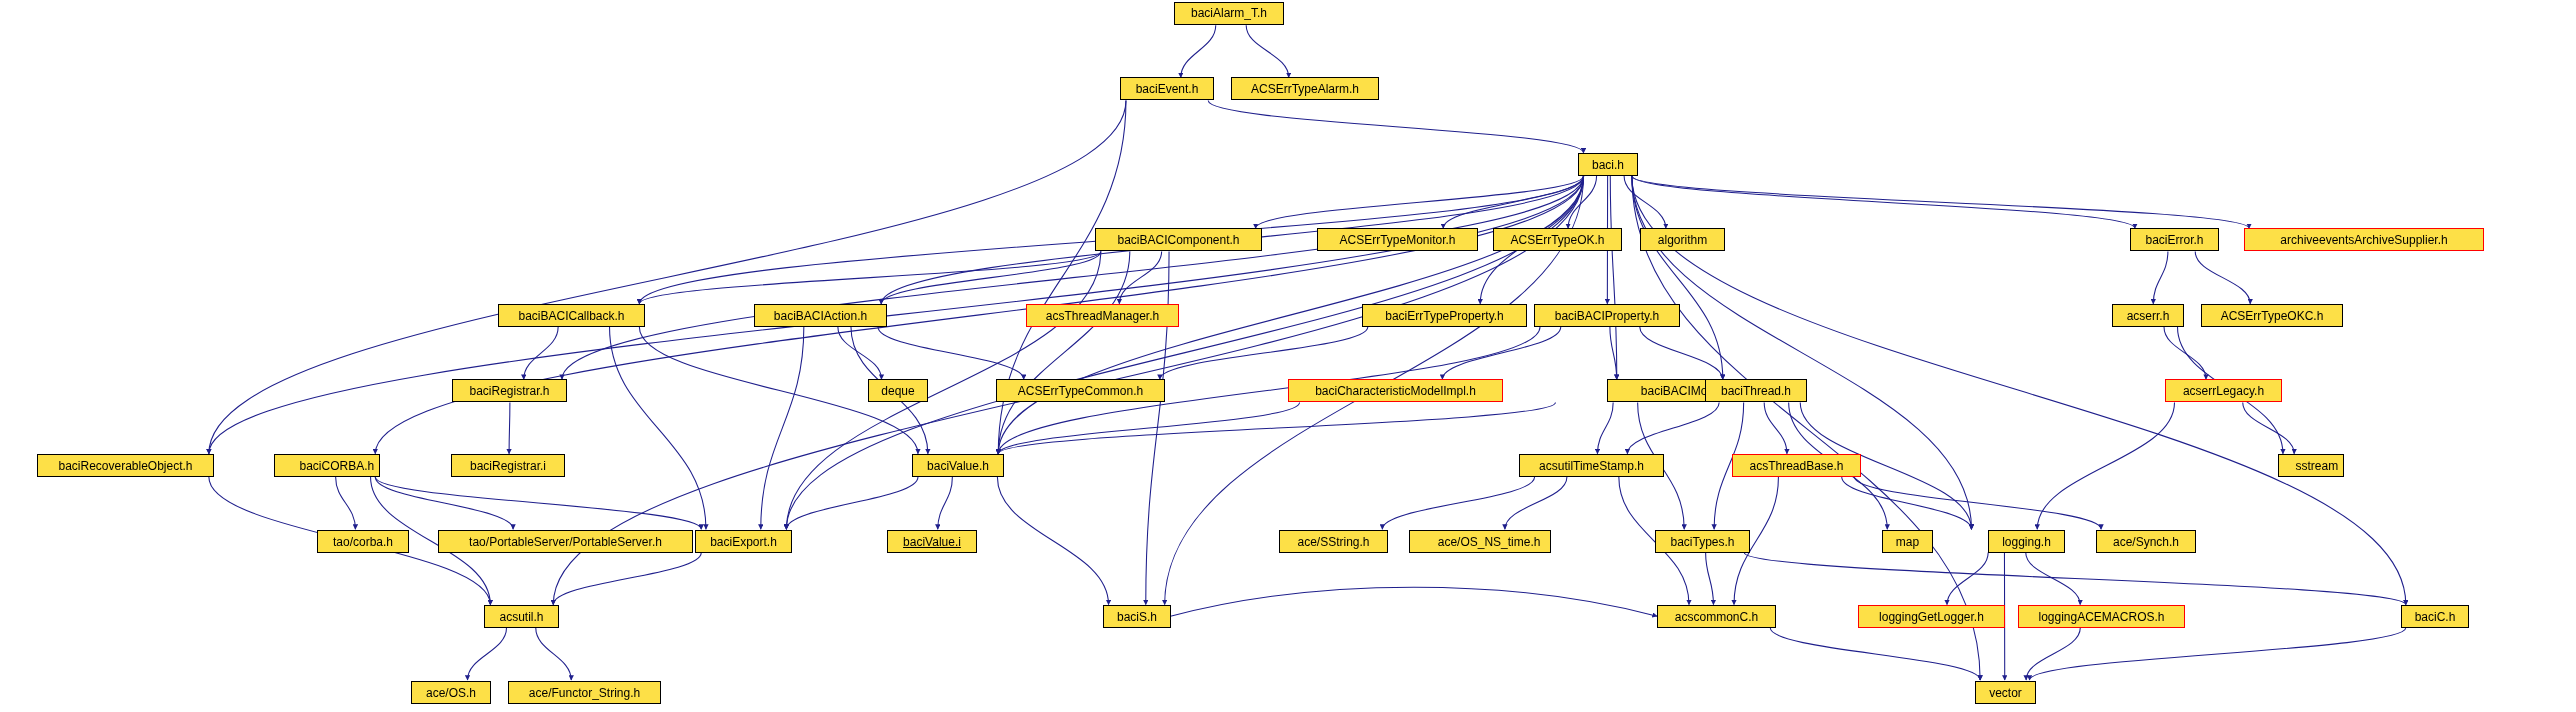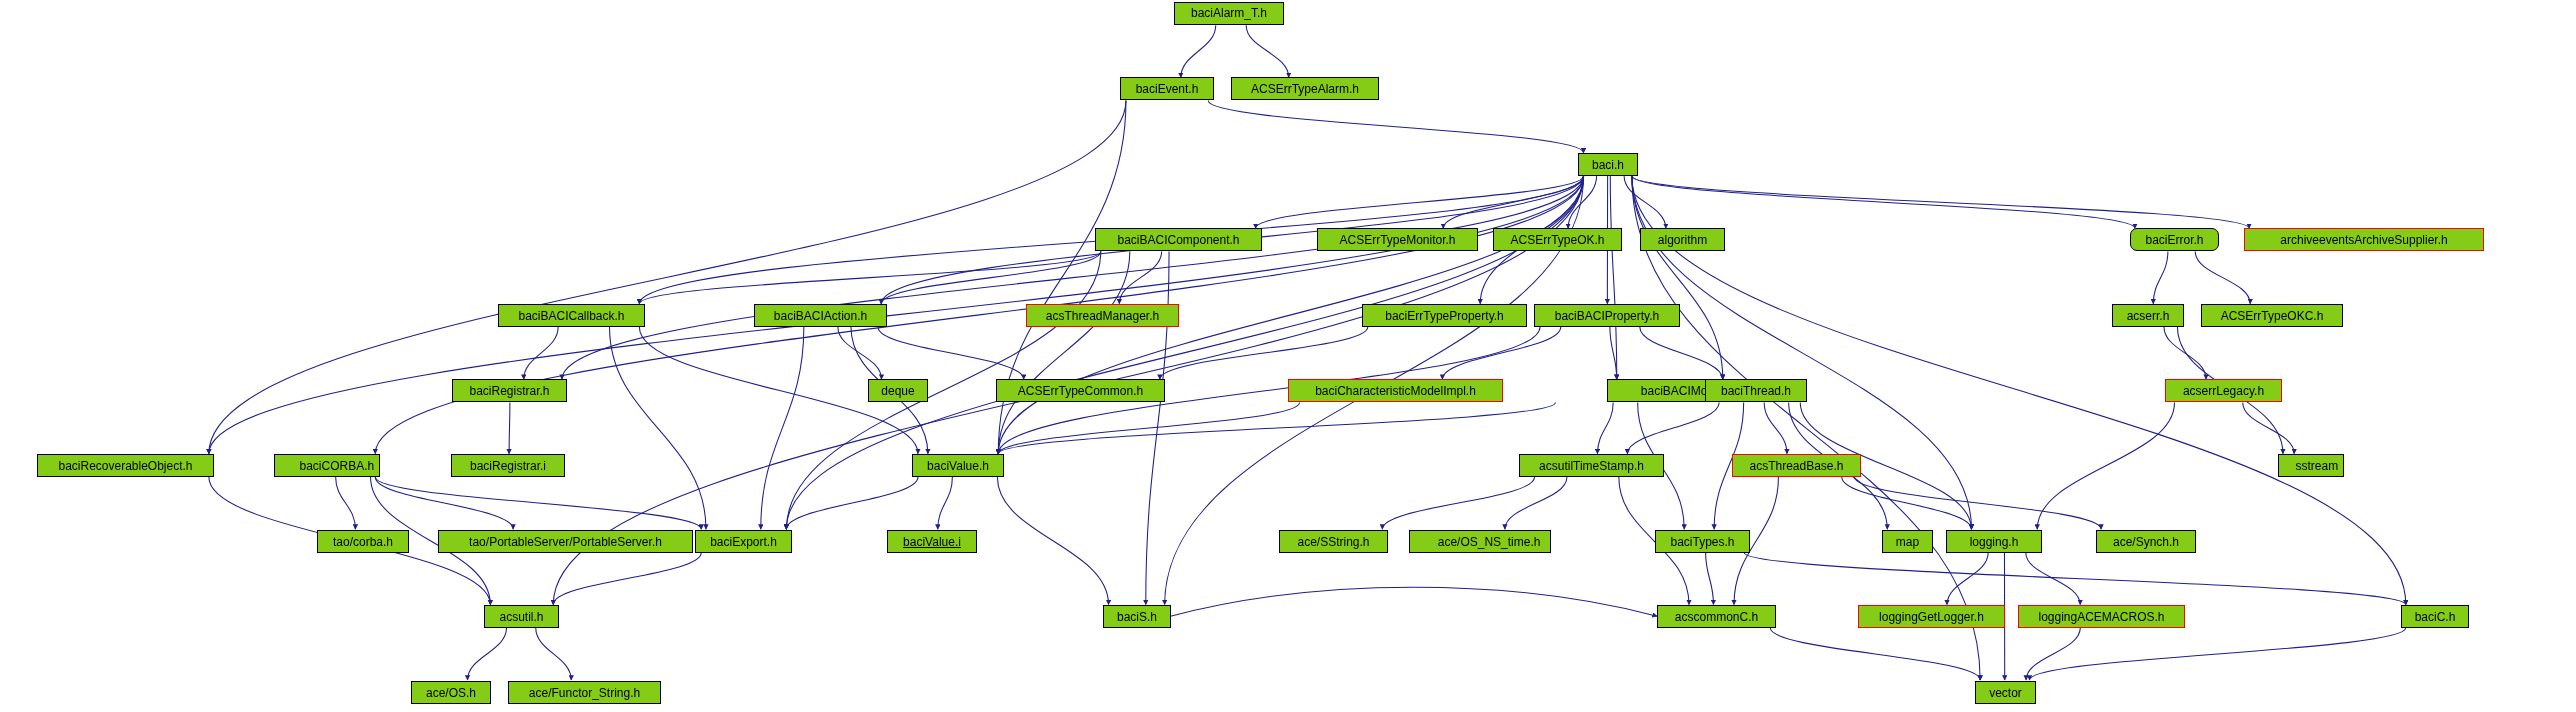--- a/index.html
+++ b/index.html
@@ -19,21 +19,21 @@
     position: absolute;
     left: 0;
     top: 0;
     width: 2576px;
     height: 712px;
   }
   .node {
     position: absolute;
     box-sizing: border-box;
     border: 1px solid #000000;
-    background: #84cc16;
+    background: #fde047;
     color: #000000;
     font-size: 12px;
     line-height: 1;
     display: flex;
     align-items: center;
     justify-content: center;
     white-space: nowrap;
     height: 23px;
     padding: 0 4.8px;
     letter-spacing: 0px;
@@ -159,21 +159,21 @@
     </div>
     <div class="node" style="left: 1317px; top: 228px; width: 161px;">
       <span>ACSErrTypeMonitor.h</span>
     </div>
     <div class="node" style="left: 1493px; top: 228px; width: 129px;">
       <span>ACSErrTypeOK.h</span>
     </div>
     <div class="node" style="left: 1640px; top: 228px; width: 85px;">
       <span>algorithm</span>
     </div>
-    <div class="node" style="left: 2130px; top: 228px; width: 89px; border-radius: 7px;">
+    <div class="node" style="left: 2130px; top: 228px; width: 89px;">
       <span>baciError.h</span>
     </div>
     <div class="node red" style="left: 2244px; top: 228px; width: 240px;">
       <span>archiveeventsArchiveSupplier.h</span>
     </div>
     <div class="node" style="left: 498px; top: 304px; width: 147px;">
       <span>baciBACICallback.h</span>
     </div>
     <div class="node" style="left: 754px; top: 304px; width: 133px;">
       <span>baciBACIAction.h</span>
@@ -252,21 +252,21 @@
     </div>
     <div class="node" style="left: 1409px; top: 530px; width: 142px; padding-left: 23px;">
       <span>ace/OS_NS_time.h</span>
     </div>
     <div class="node" style="left: 1655px; top: 530px; width: 95px;">
       <span>baciTypes.h</span>
     </div>
     <div class="node" style="left: 1882px; top: 530px; width: 51px;">
       <span>map</span>
     </div>
-    <div class="node" style="left: 1946px; top: 530px; width: 96px; text-align: right;">
+    <div class="node" style="left: 1988px; top: 530px; width: 77px; text-align: right;">
       <span>logging.h</span>
     </div>
     <div class="node" style="left: 2096px; top: 530px; width: 100px;">
       <span>ace/Synch.h</span>
     </div>
     <div class="node" style="left: 484px; top: 605px; width: 75px;">
       <span>acsutil.h</span>
     </div>
     <div class="node" style="left: 1103px; top: 605px; width: 68px;">
       <span>baciS.h</span>

